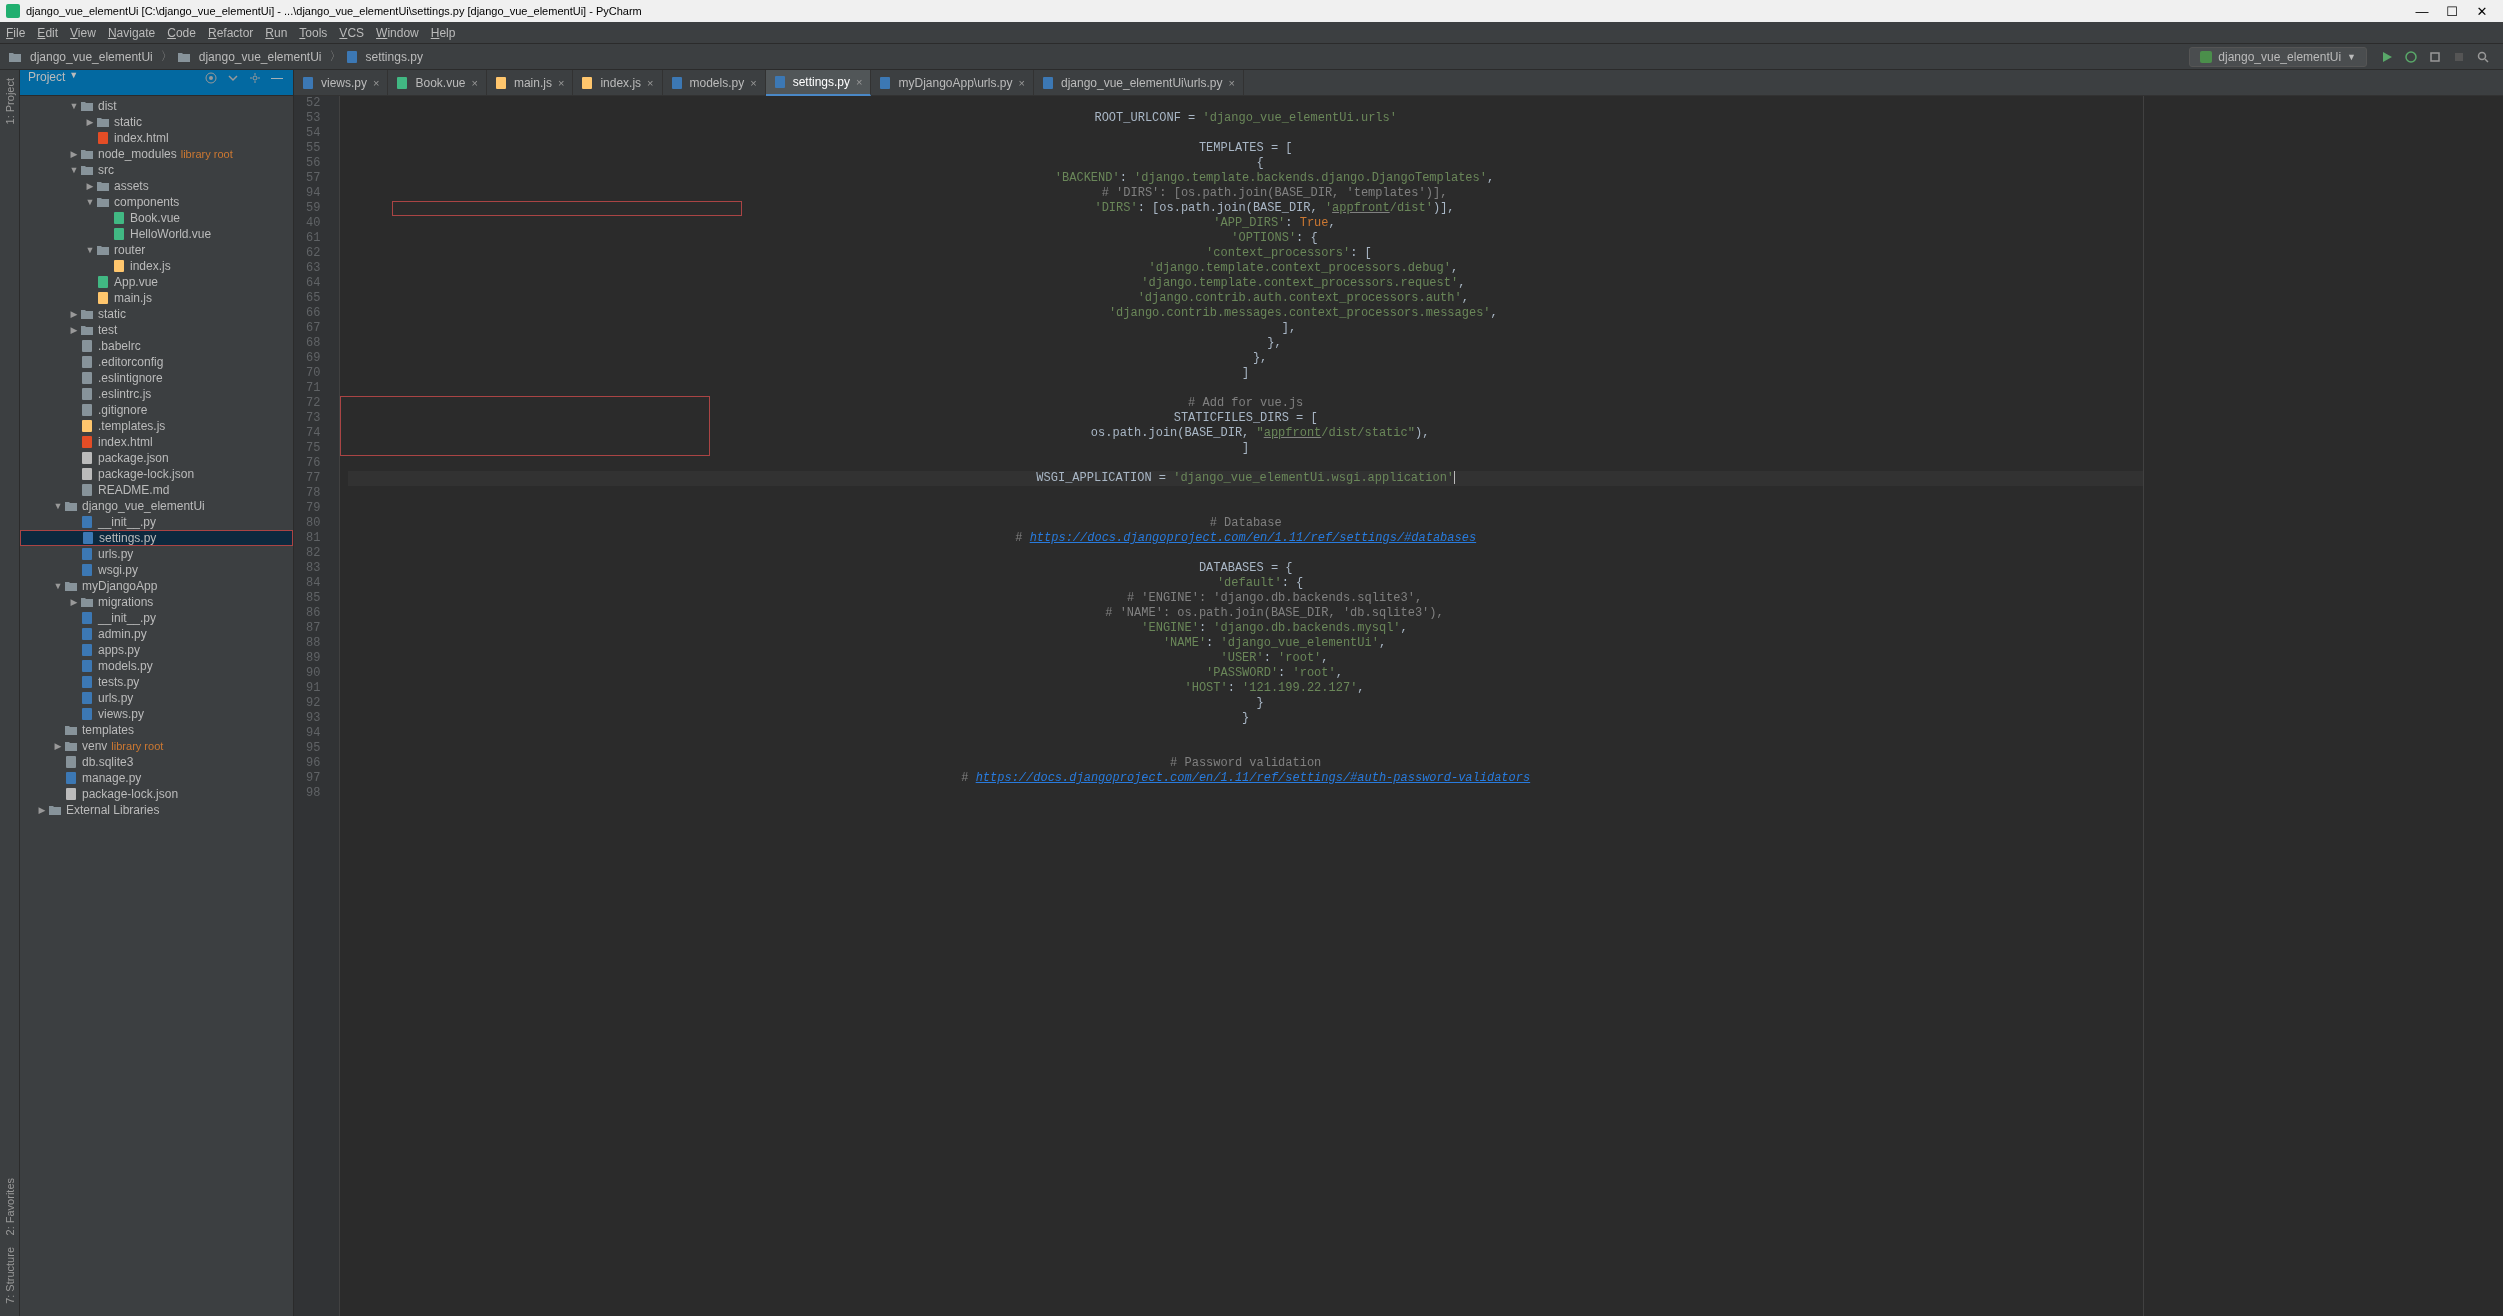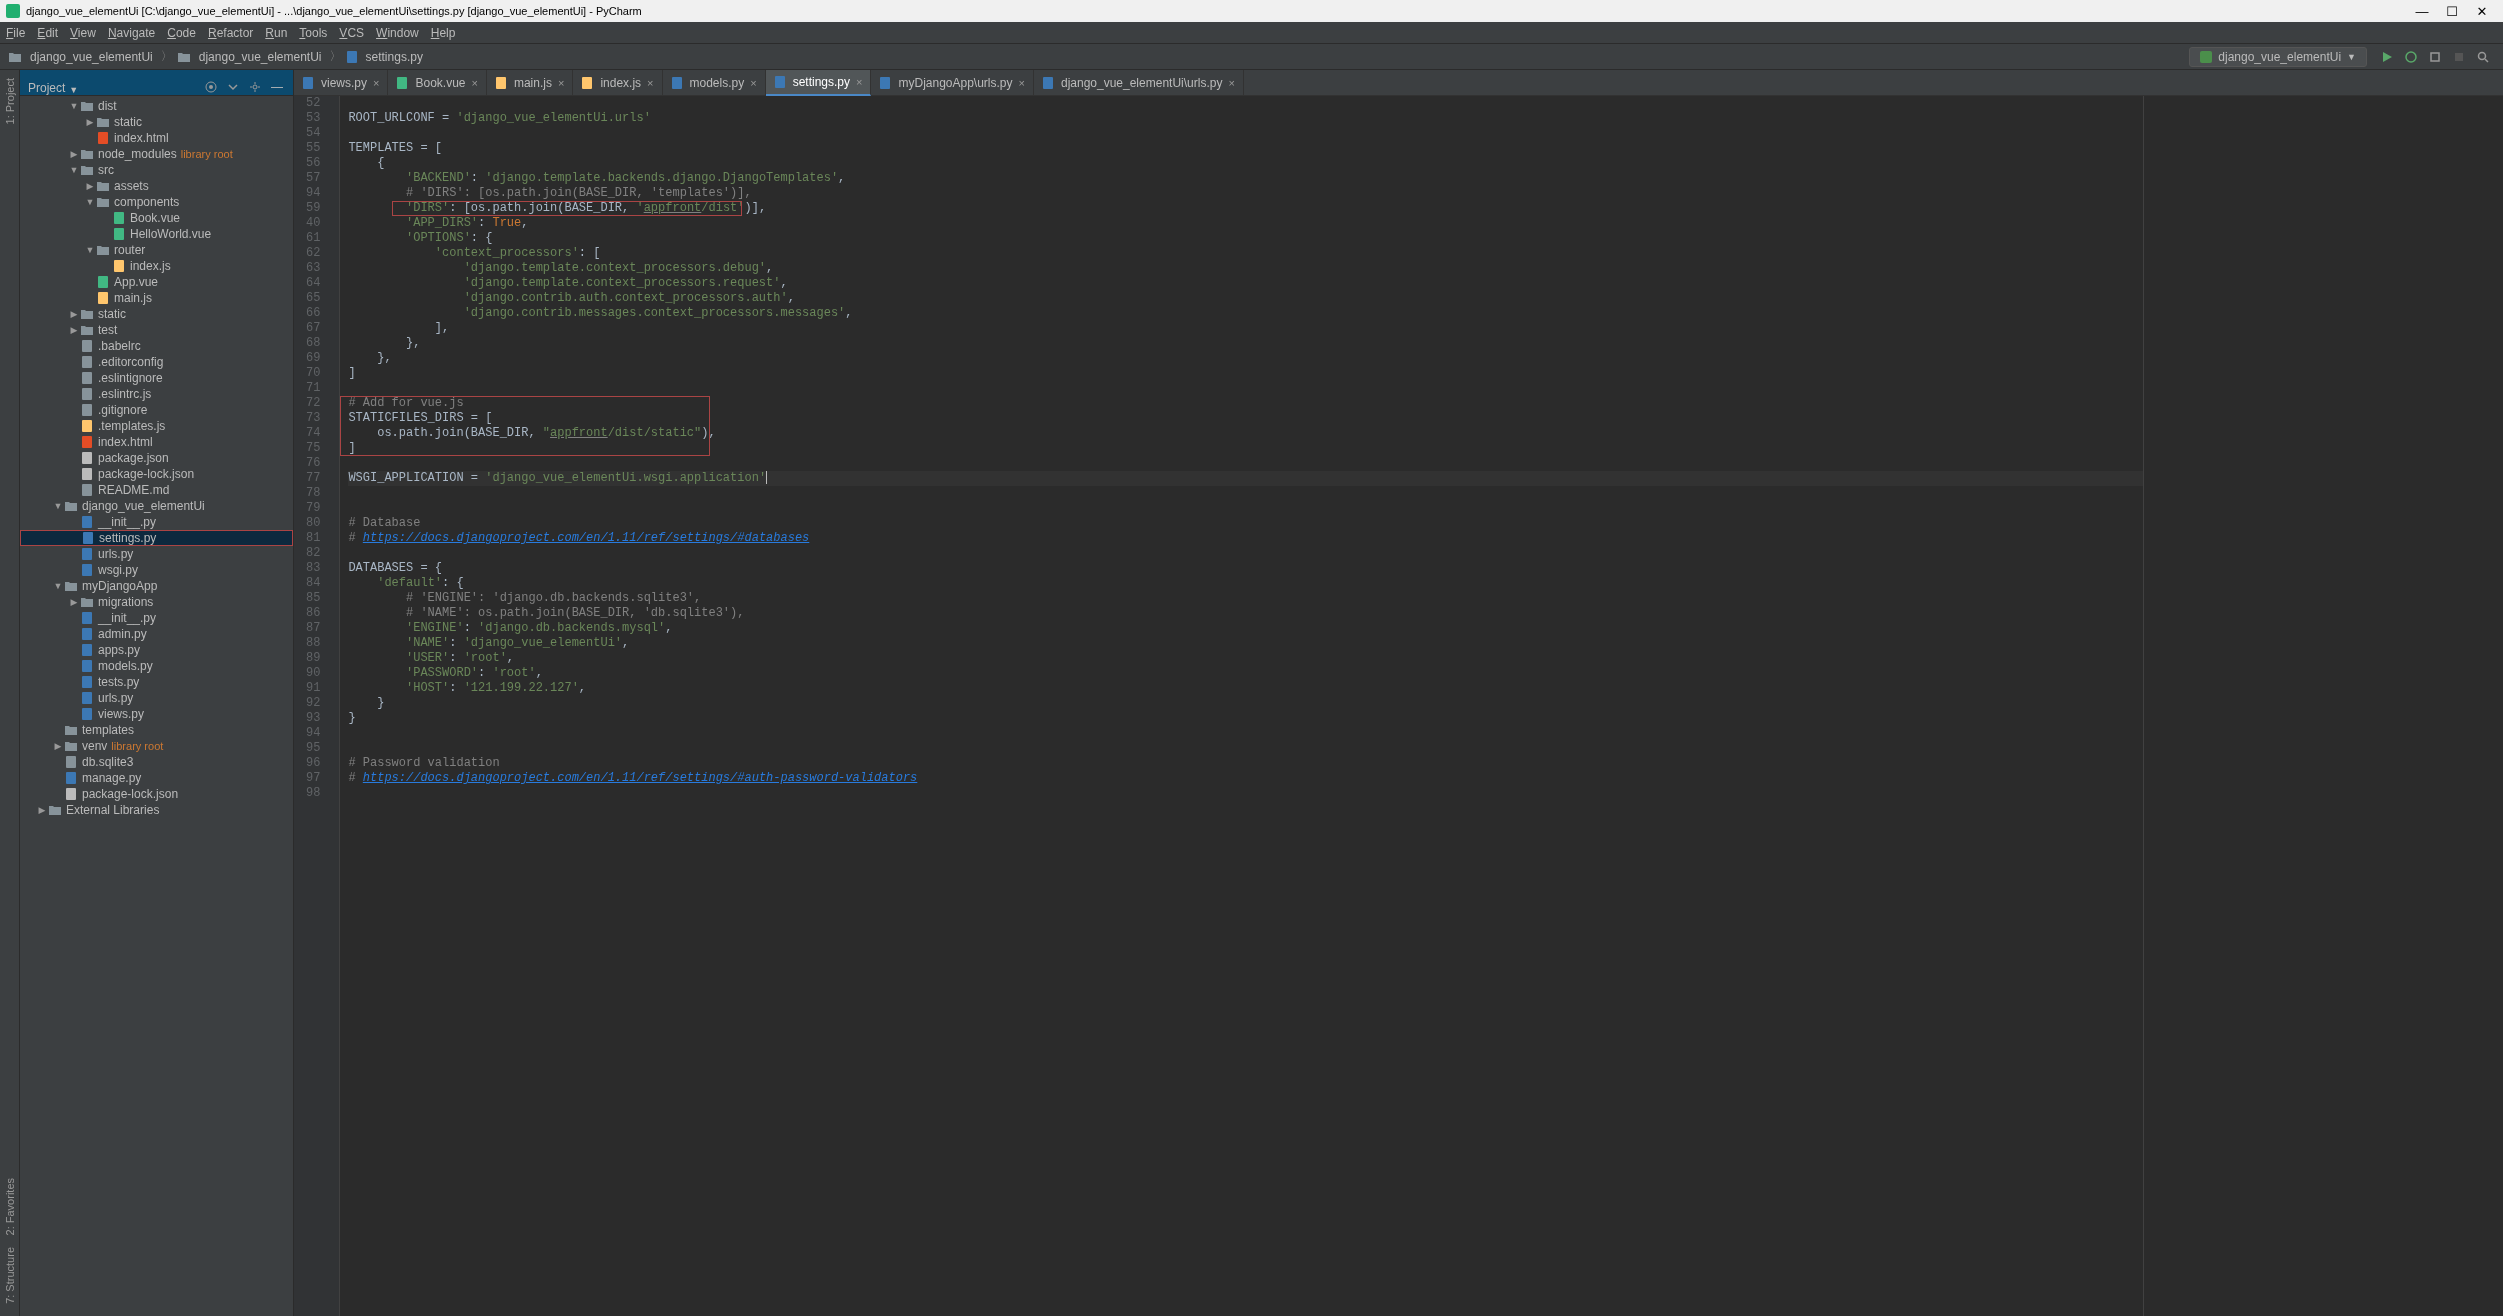--- a/index.html
+++ b/index.html
@@ -85,23 +85,23 @@
 }
 .sidebar {
   width: 274px;
   background: #3c3f41;
   border-right: 1px solid #2b2b2b;
   display: flex;
   flex-direction: column;
 }
 .sb-header {
   height: 26px;
-  background: #0c4a6e;
-  display: flex;
-  align-items: flex-end;
+  background: #0369a1;
+  display: flex;
+  align-items: flex-start;
   padding: 0 8px;
   border-bottom: 1px solid #2b2b2b;
 }
 .sb-header .title { font-weight: normal; }
 .sb-header .dd { margin-left: 4px; font-size: 9px; }
 .sb-header .spacer { flex: 1; }
 .sb-header .hicon { width: 16px; height: 16px; margin-left: 6px; display:flex;align-items:center;justify-content:center; }
 .tree {
   flex: 1;
   overflow-y: auto;
@@ -170,21 +170,21 @@
   border-right: 1px solid #414141;
 }
 .code {
   flex: 1;
   background: #2b2b2b;
   color: #a9b7c6;
   padding-left: 8px;
   white-space: pre;
   position: relative;
 }
-.code .line { height: 15px; position: relative; }
+.code .line { height: 15px; position: relative; text-align: center; }
 .code .line.cur { background: #323232; }
 .code .redbox { position: absolute; border: 1px solid #aa4444; pointer-events: none; }
 .cursor { display:inline-block; width:1px; height:13px; background:#bbbbbb; vertical-align:middle; }
 .right-margin {
   width: 360px;
   background: #2b2b2b;
   border-left: 1px solid #414141;
 }
 
 .kw { color: #cc7832; }

